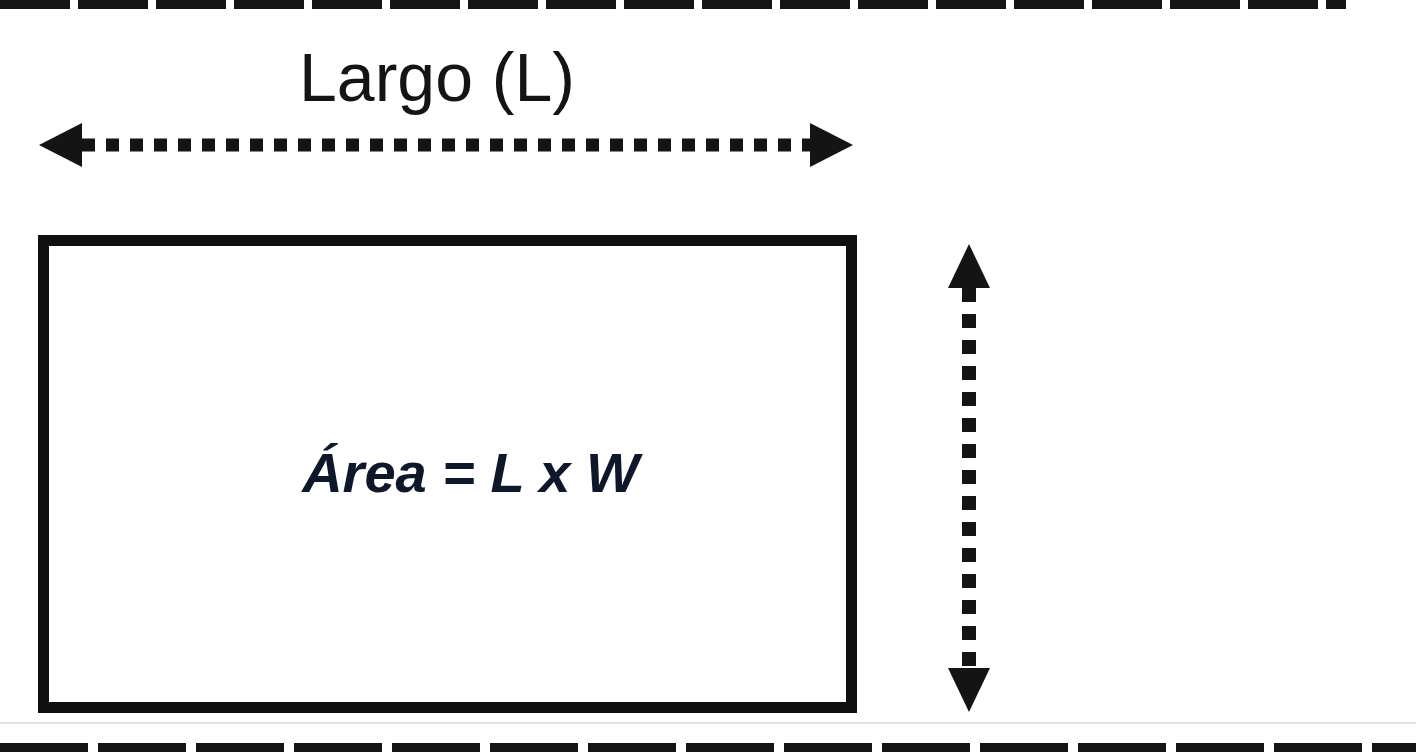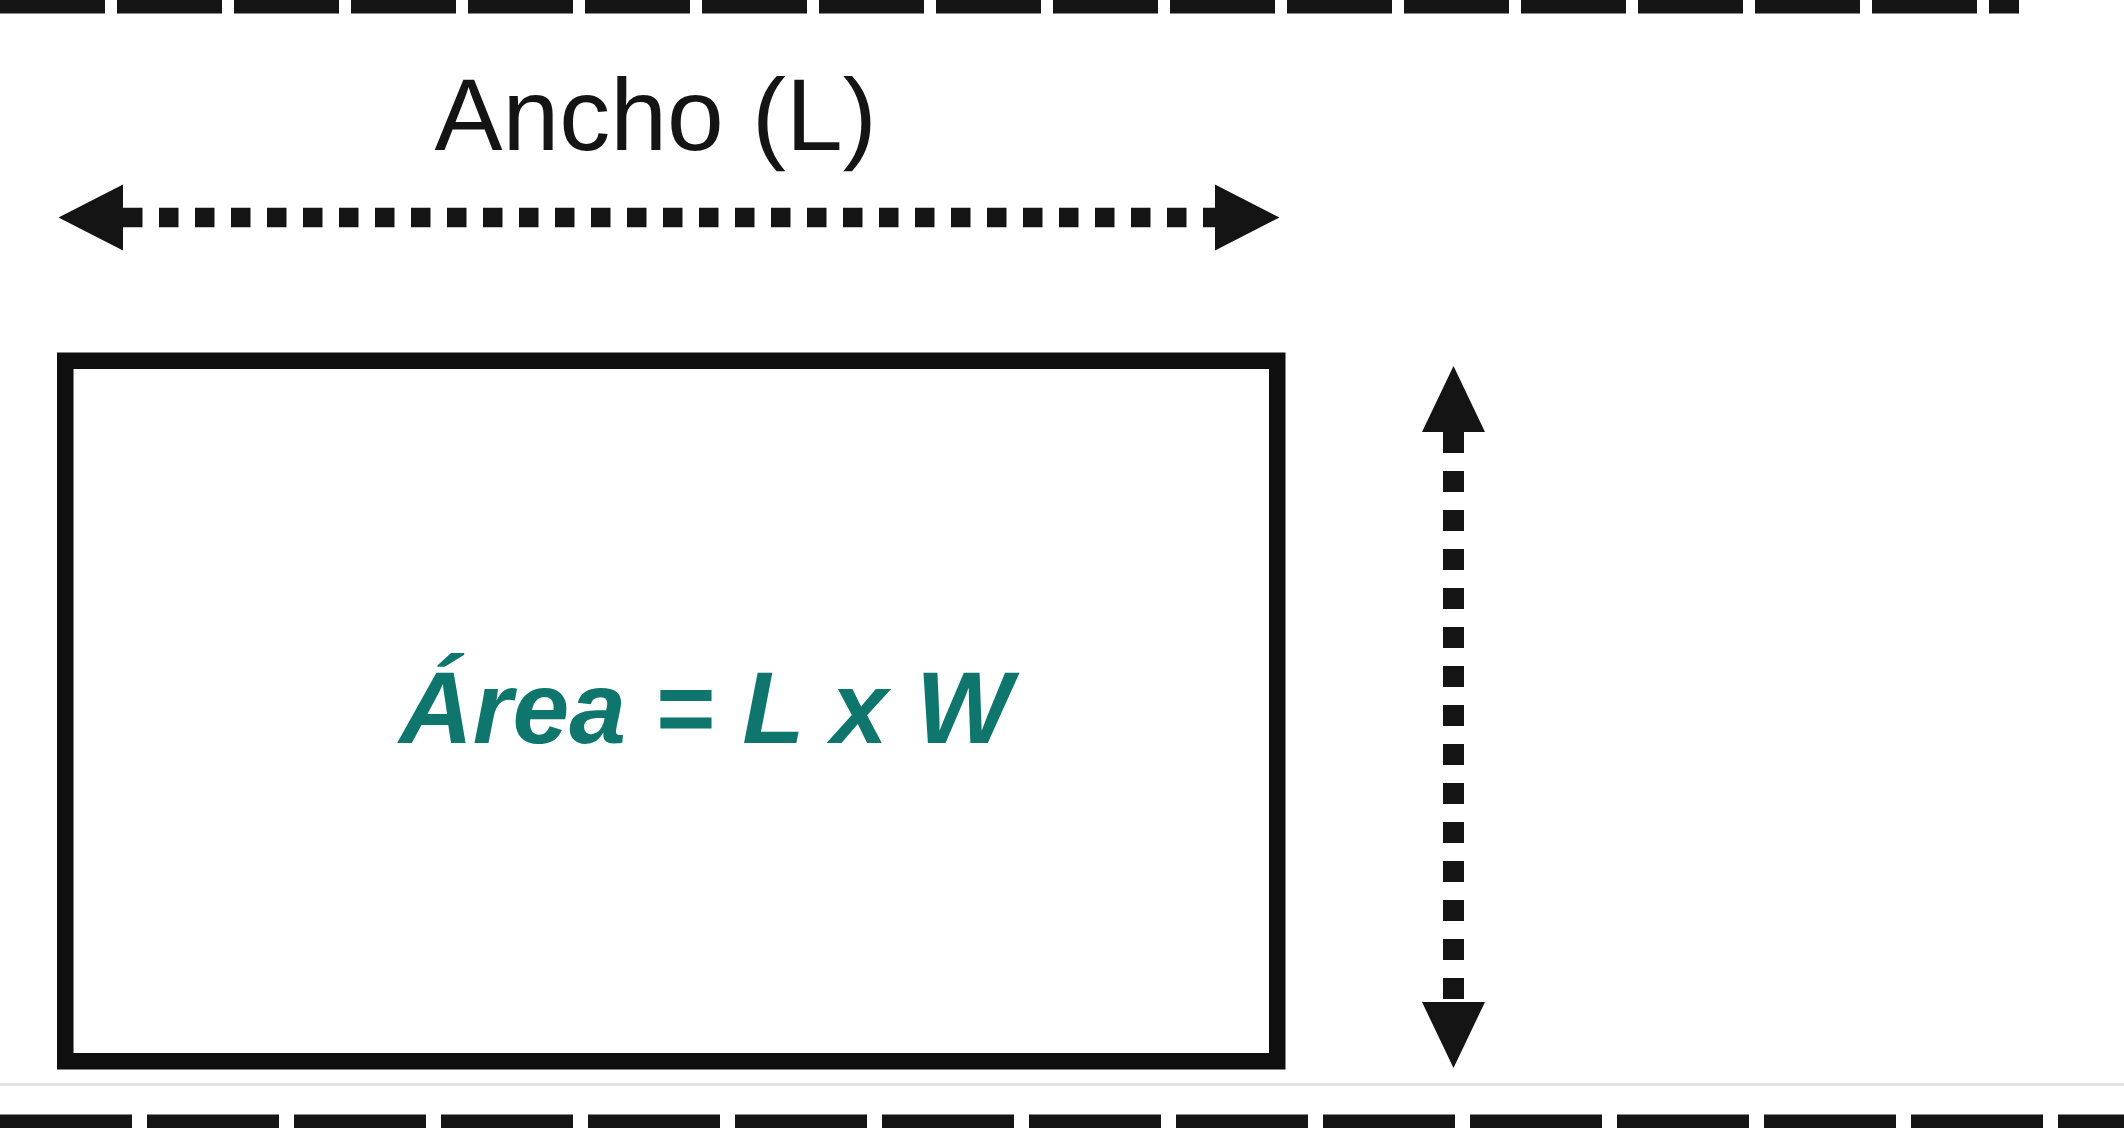--- a/index.html
+++ b/index.html
@@ -57,40 +57,40 @@
     left: 38px; top: 235px;
     width: 819px; height: 478px;
     box-sizing: border-box;
     border: 11px solid #0f0f0f;
     background: #ffffff;
     display: flex;
     align-items: center;
     justify-content: center;
   }
   .formula {
-    color: #0f766e;
-    font-size: 68px;
+    color: #0f172a;
+    font-size: 56px;
     font-weight: bold;
     font-style: italic;
     white-space: nowrap;
     transform: translateY(-2px);
     margin-left: 46px;
   }
   .arrow-svg { position: absolute; }
   .h-arrow { left: 36px;  top: 117px; }
   .v-arrow { left: 941px; top: 241px; }
 </style>
 </head>
 <body>
 
 <div class="canvas">
 
   <div class="edge-bar-top"></div>
 
-  <div class="label length-label">Ancho (L)</div>
+  <div class="label length-label">Largo (L)</div>
 
   <svg class="arrow-svg h-arrow" width="820" height="56" viewBox="0 0 820 56">
     <polygon points="3,28 46,6 46,50" fill="#141414"></polygon>
     <line x1="46" y1="28" x2="774" y2="28" stroke="#141414" stroke-width="13" stroke-dasharray="13 11"></line>
     <polygon points="817,28 774,6 774,50" fill="#141414"></polygon>
   </svg>
 
   <div class="rect-shape">
     <div class="formula">Área = L x W</div>
   </div>

